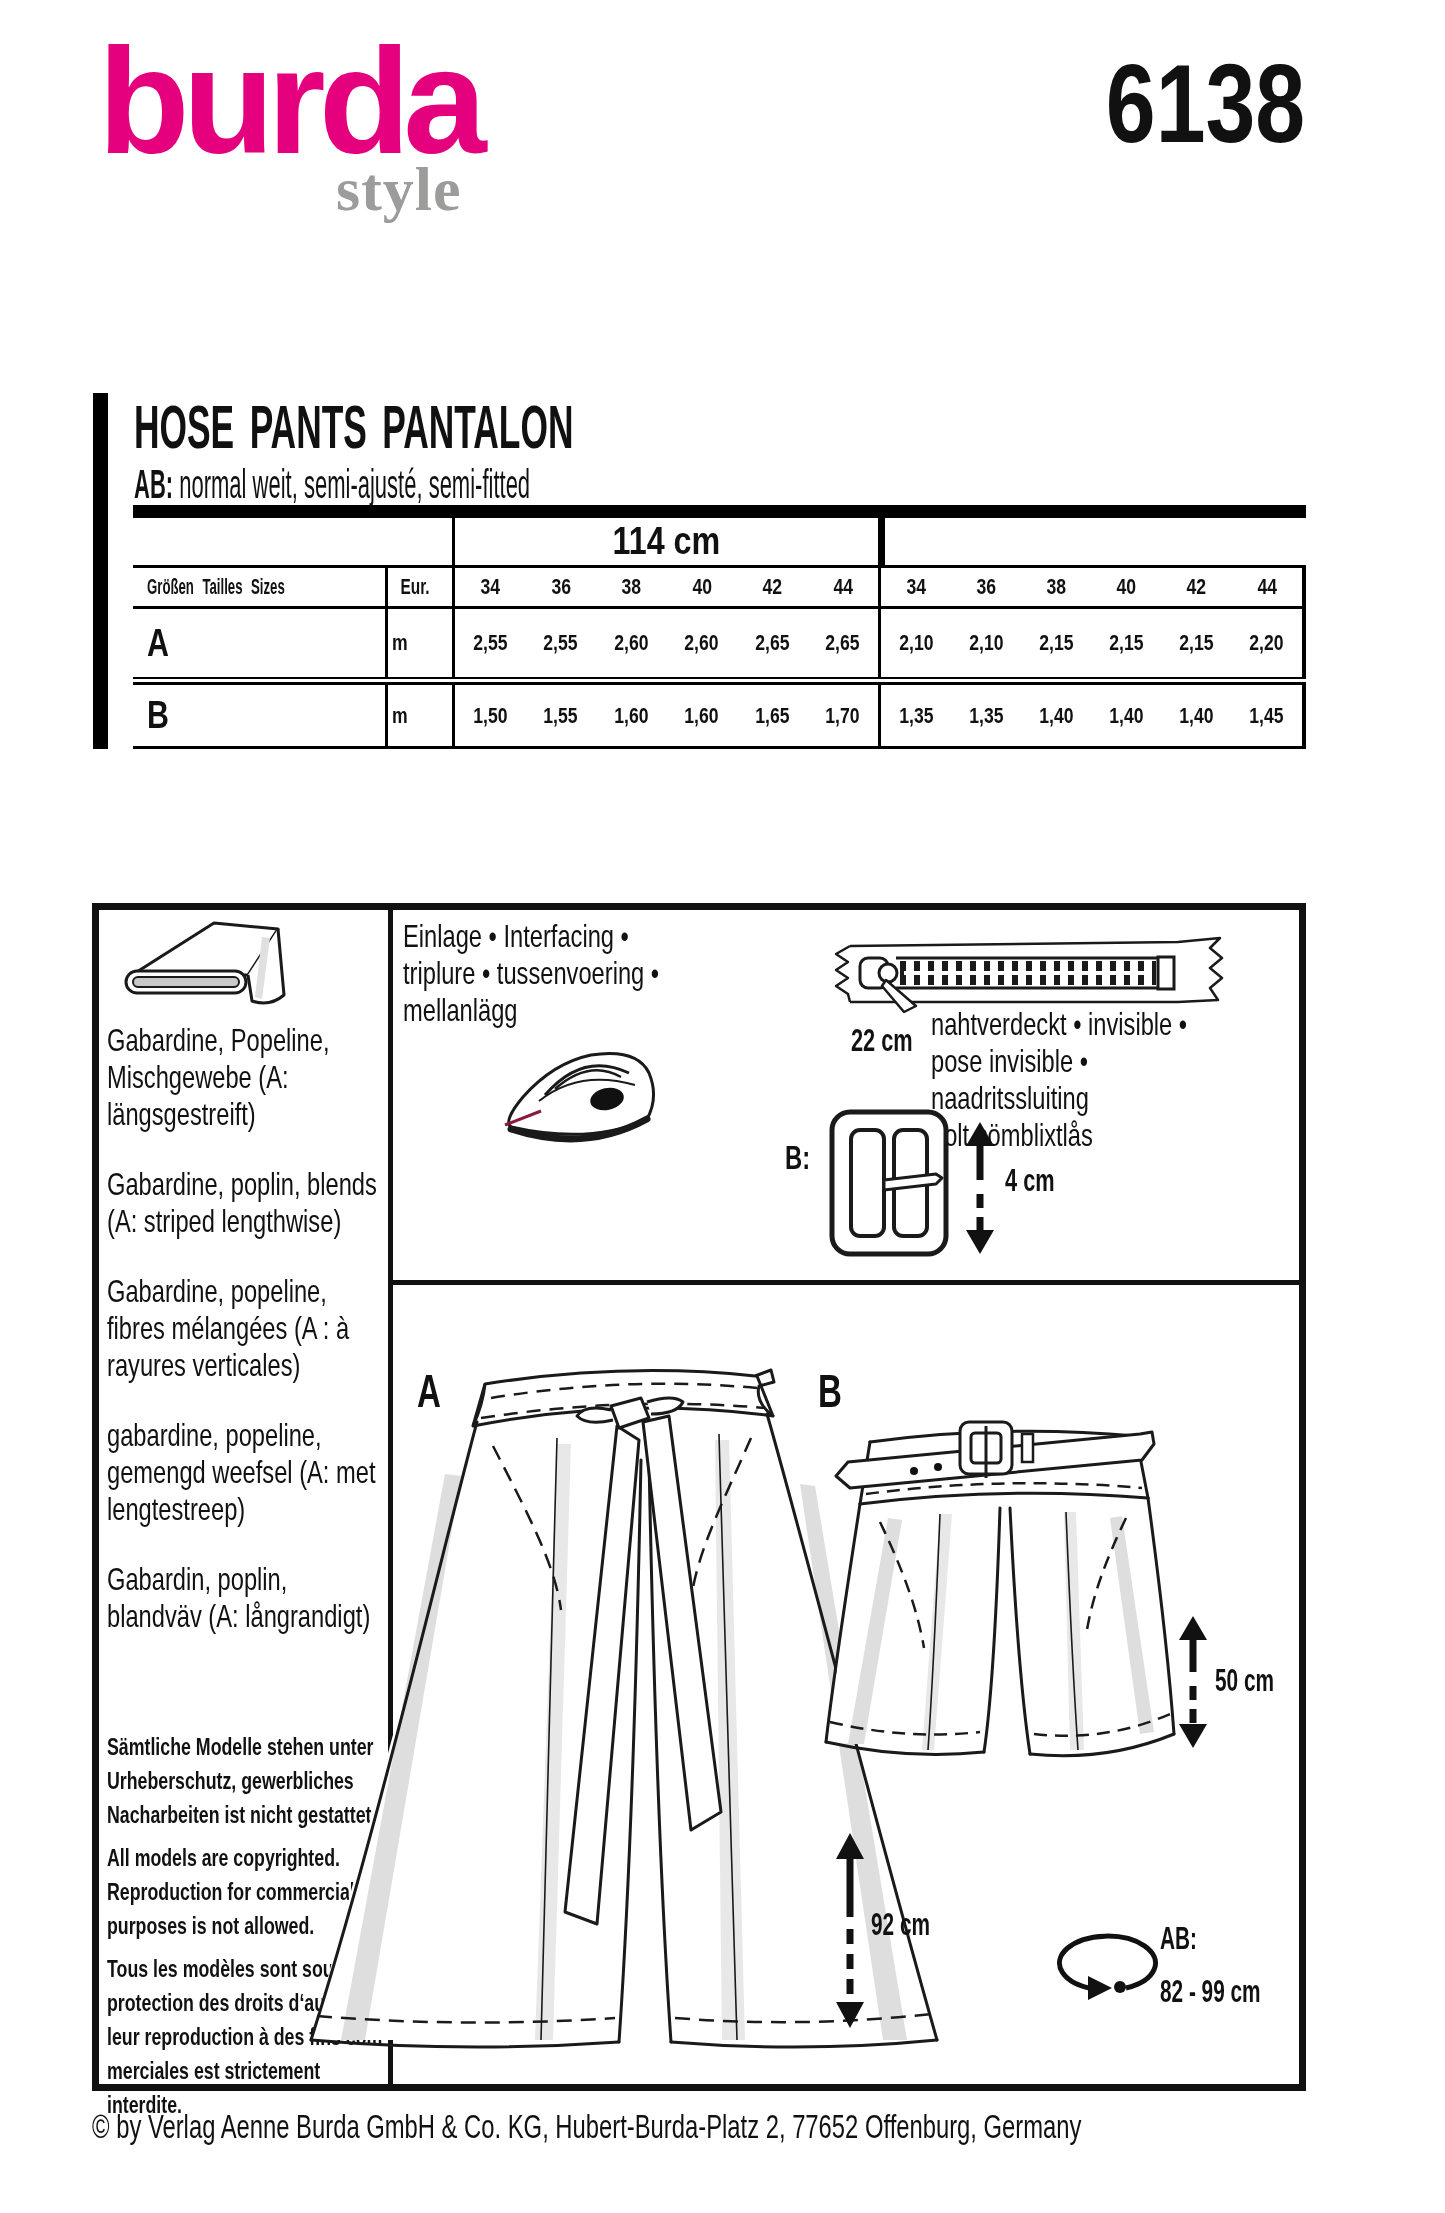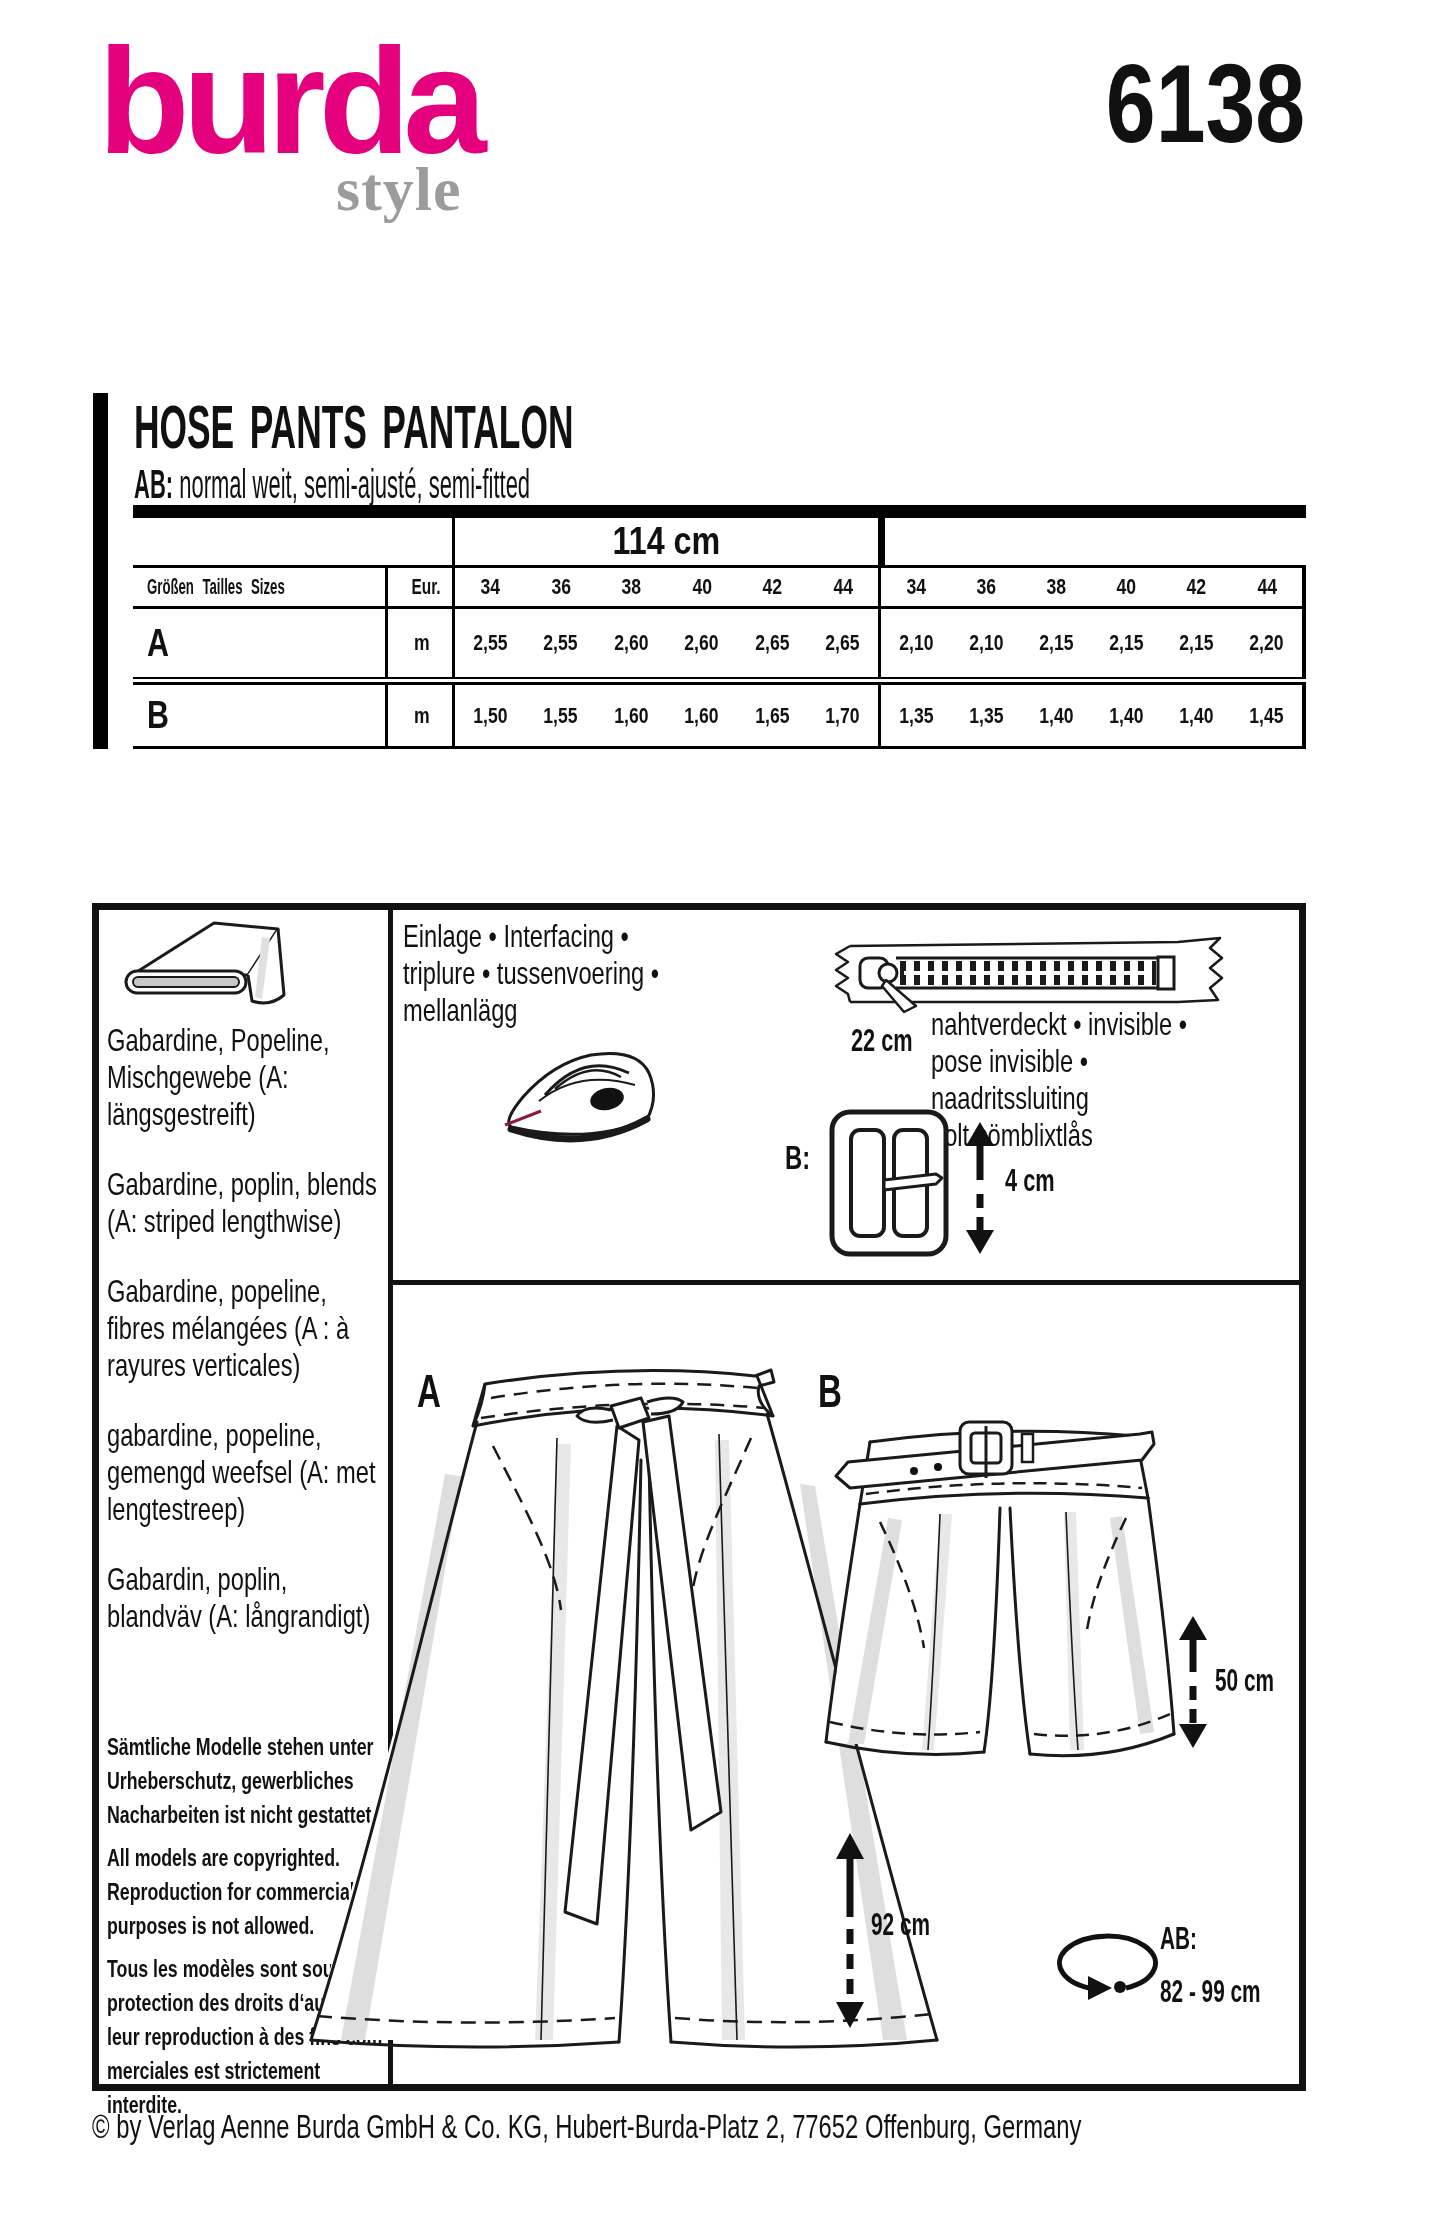--- a/index.html
+++ b/index.html
@@ -26,21 +26,21 @@
   .ftable{position:absolute;left:133px;top:505px;width:1173px;}
   .ftable *{box-sizing:border-box;}
   .ft-bar{height:13px;background:#000;}
   .ft-line{height:3px;background:#000;}
   .ft-dbl{height:8px;background:linear-gradient(#000 0 2.5px,#fff 2.5px 5.5px,#000 5.5px 8px);}
   .ft-row{display:flex;align-items:stretch;}
   .vl{width:3px;background:#000;}
   .vl4{width:4px;background:#000;}
   .tc{display:flex;align-items:center;font-weight:700;font-size:22px;}
   .tcc{justify-content:center;}
-  .tcr{justify-content:center;padding-right:1px;}
+  .tcr{justify-content:flex-start;padding-right:1px;}
 
   
   .bigbox{position:absolute;left:92px;top:903px;width:1214px;height:1188px;
           border:7px solid #111;box-sizing:border-box;}
   .vdiv{position:absolute;left:289px;top:0;width:5px;height:100%;background:#111;}
   .hdiv{position:absolute;left:294px;top:370px;right:0;height:5px;background:#111;}
   .bb{position:absolute;}
 
   .fabrics{left:8px;top:112px;width:380px;transform:scaleX(.74);transform-origin:0 0;
            font-size:32px;line-height:37px;}

